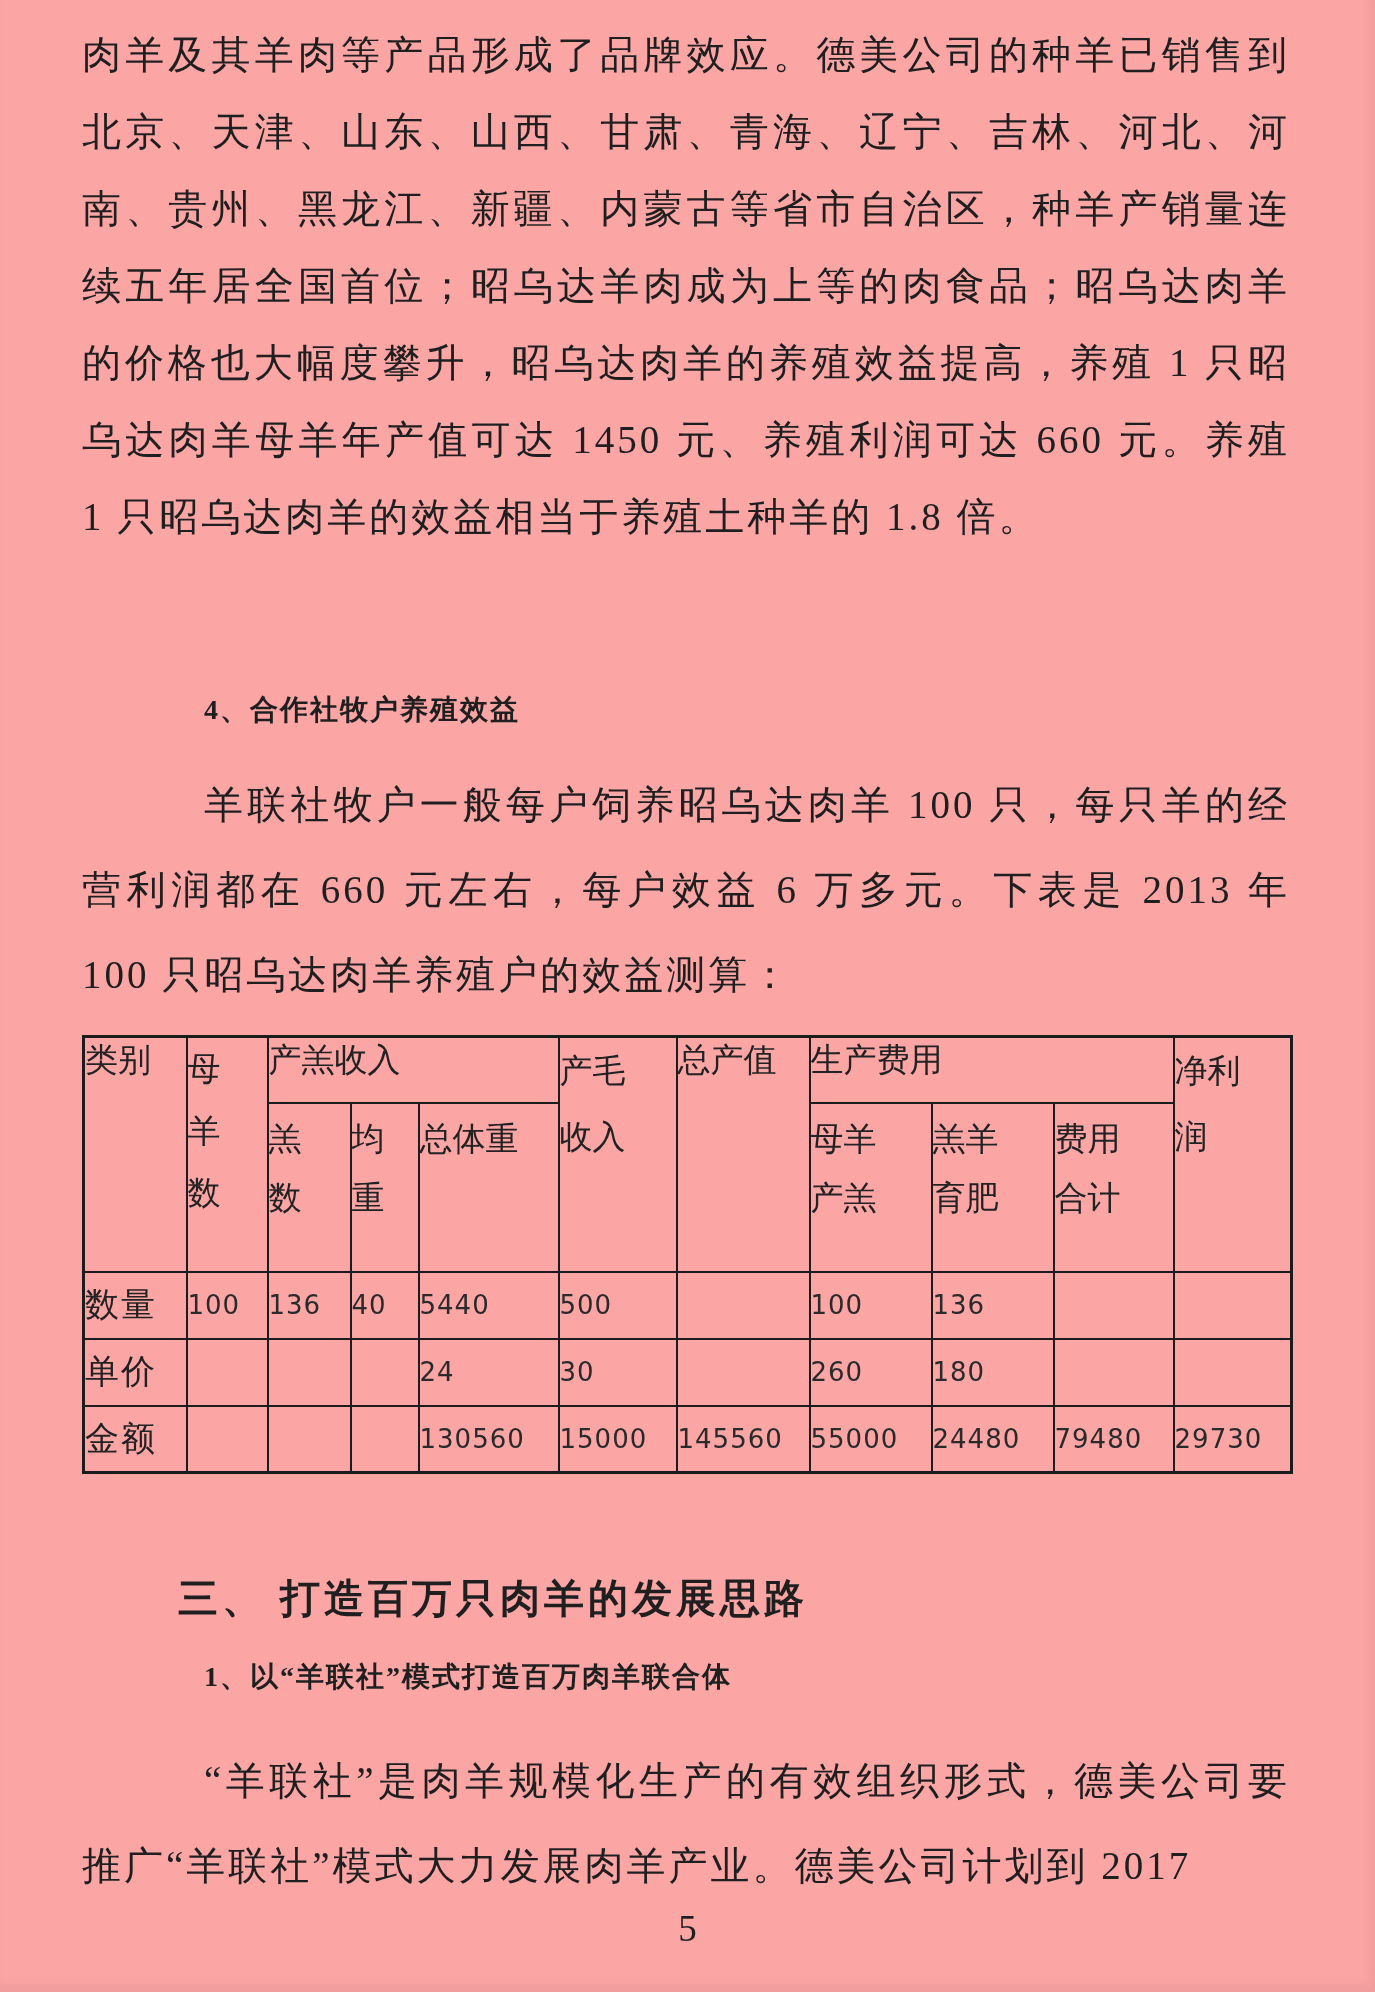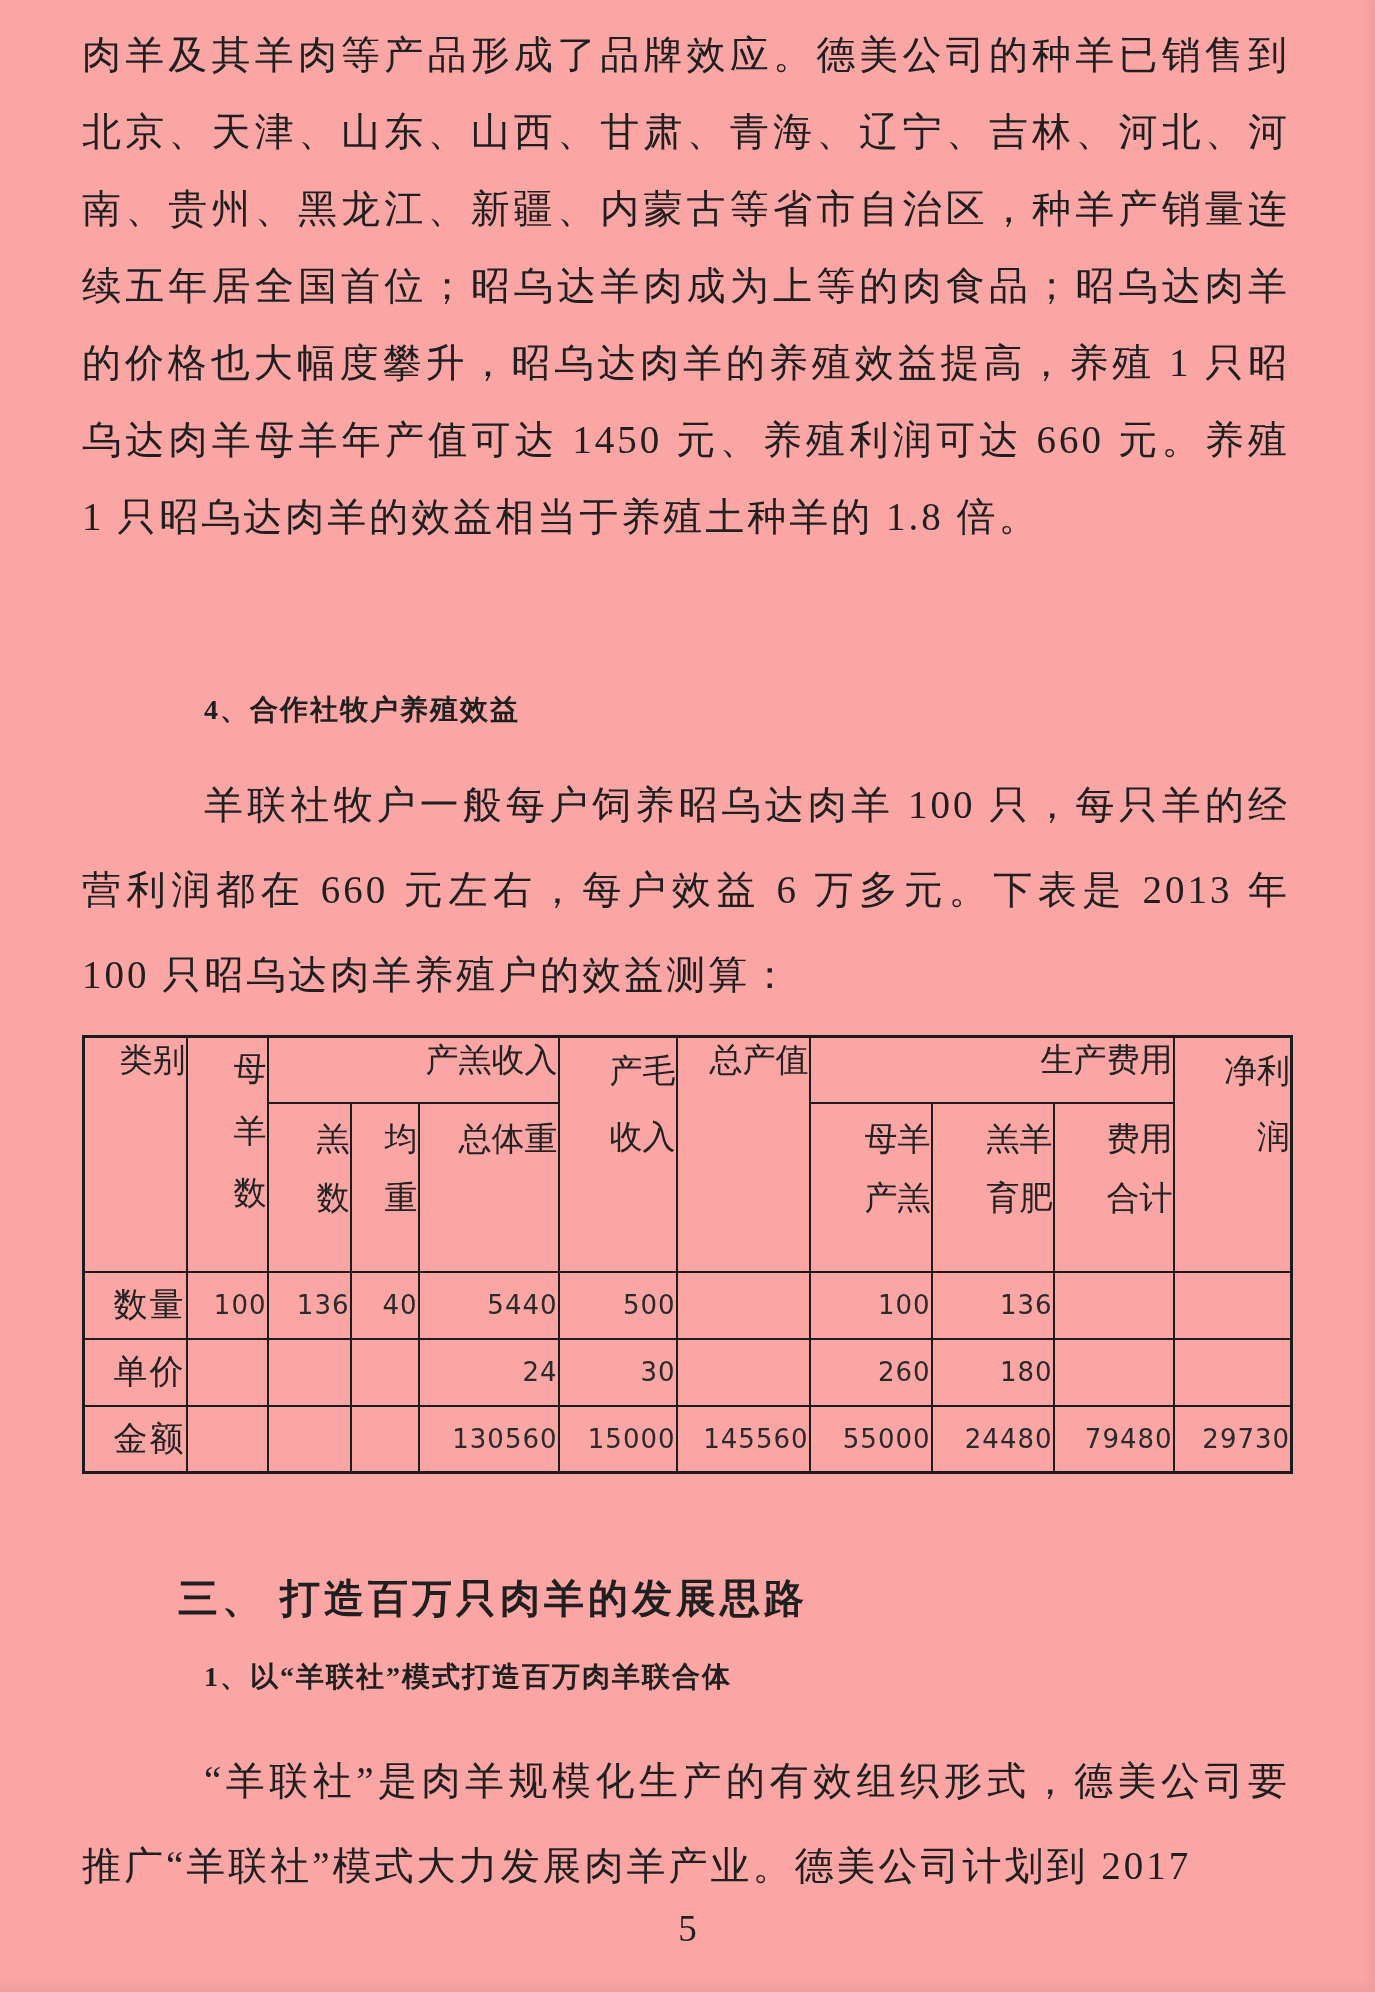--- a/index.html
+++ b/index.html
@@ -42,21 +42,21 @@
   .para3 { margin-top:30px; }
 
   
   table.benefit {
     border-collapse:collapse; table-layout:fixed;
     width:1208px; margin-top:18px;
     border:3px solid #1c1c1c;
   }
   .benefit th, .benefit td {
     border:2px solid #1c1c1c;
-    text-align:right; font-weight:normal;
+    text-align:left; font-weight:normal;
     padding:0; overflow:hidden;
   }
   .benefit th { font-size:33px; color:#222; }
   .pre { white-space:pre-line; }
   tr.band-row  { height:66px; }
   tr.sub-row   { height:169px; }
   tr.data-row  { height:67px; }
   .h-top   { vertical-align:top; padding-top:13px; }
   .h-3line { vertical-align:top; line-height:62px; padding-top:4px; }
   .h-2line { vertical-align:top; line-height:66px; padding-top:1px; }

